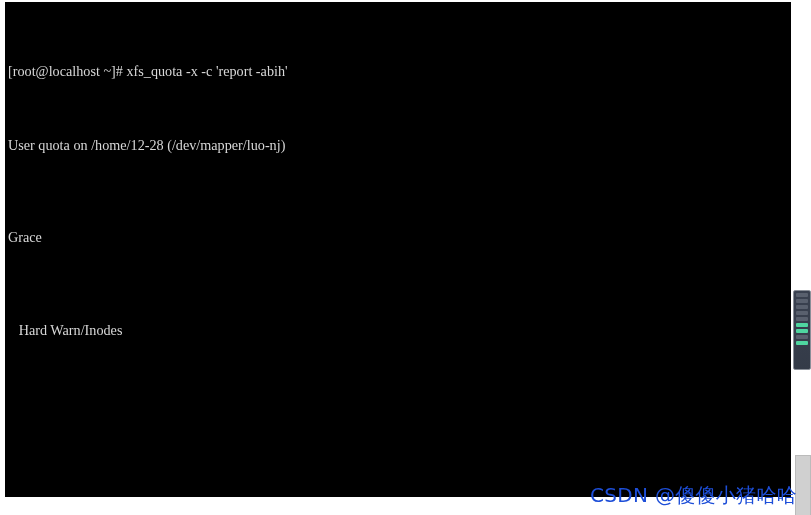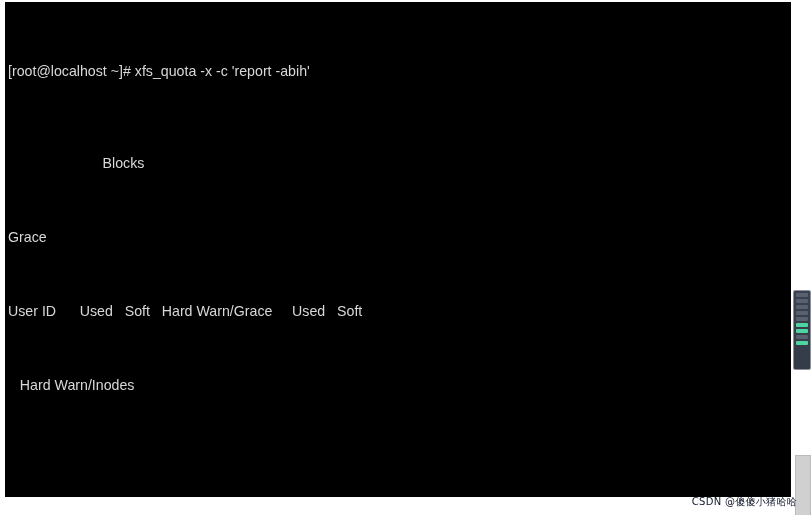--- a/index.html
+++ b/index.html
@@ -32,21 +32,21 @@
     width: 780px;
     font-size: 14.2px;
     line-height: 18.5px;
     color: #d8d8d8;
     white-space: pre;
     letter-spacing: 0px;
   }
   .tline {
     height: 18.5px;
     white-space: pre;
-    font-family: Liberation Sans, sans-serif;
+    font-family: Liberation Serif, serif;
   }
   
   .edge-widget {
     position: absolute;
     background: #3b4252;
     border: 1px solid #8a8f98;
     border-radius: 2px;
   }
   #minimap {
     right: 0px;
@@ -71,42 +71,41 @@
     background: #d0d0d0;
     border: 1px solid #bbbbbb;
     border-radius: 0;
   }
   
   #watermark {
     position: absolute;
     right: 14px;
     bottom: 6px;
     font-family: "DejaVu Sans", "Liberation Sans", sans-serif;
-    font-size: 10px;
-    color: #0f172a;
+    font-size: 20px;
+    color: #1d4ed8;
     white-space: nowrap;
     letter-spacing: 0.3px;
   }
 </style>
 </head>
 <body>
 
 <div id="screenshot">
 
   <div id="terminal">
     <div id="term-lines">
 
       <div class="tline">[root@localhost ~]# xfs_quota -x -c 'report -abih'</div>
 
+      <div class="tline">User quota on /home/12-28 (/dev/mapper/luo-nj)</div>
 
-      <div class="tline">                        Blocks                                    </div>
 
       <div class="tline">Grace</div>
 
-      <div class="tline">User ID      Used   Soft   Hard Warn/Grace     Used   Soft</div>
 
       <div class="tline">   Hard Warn/Inodes</div>
 
       
 
       
 
       
       
 

